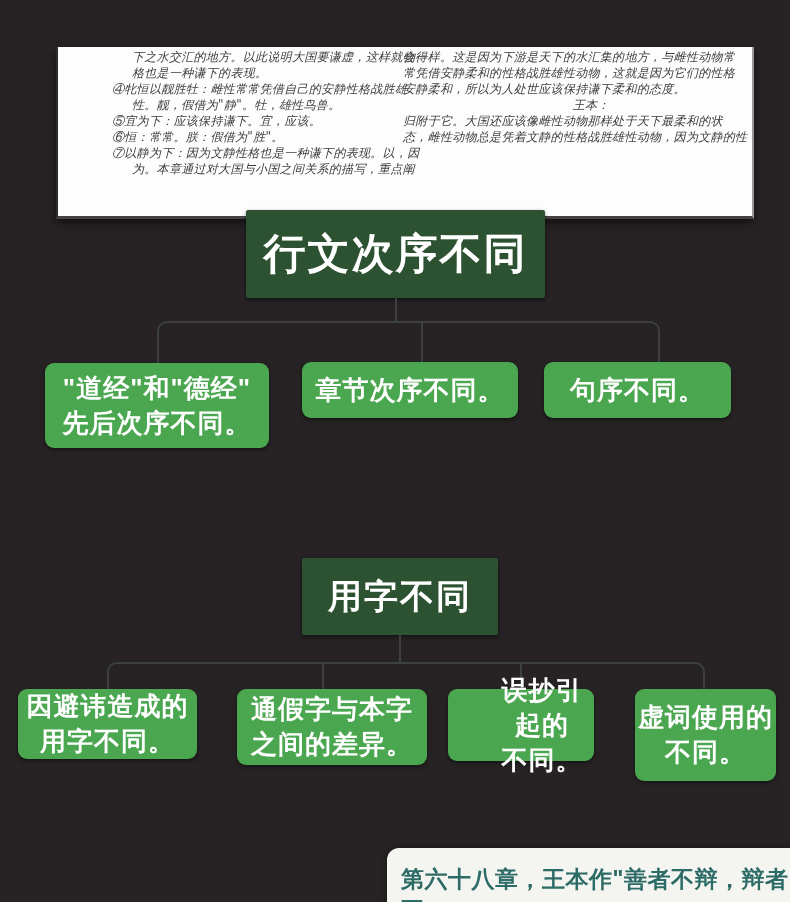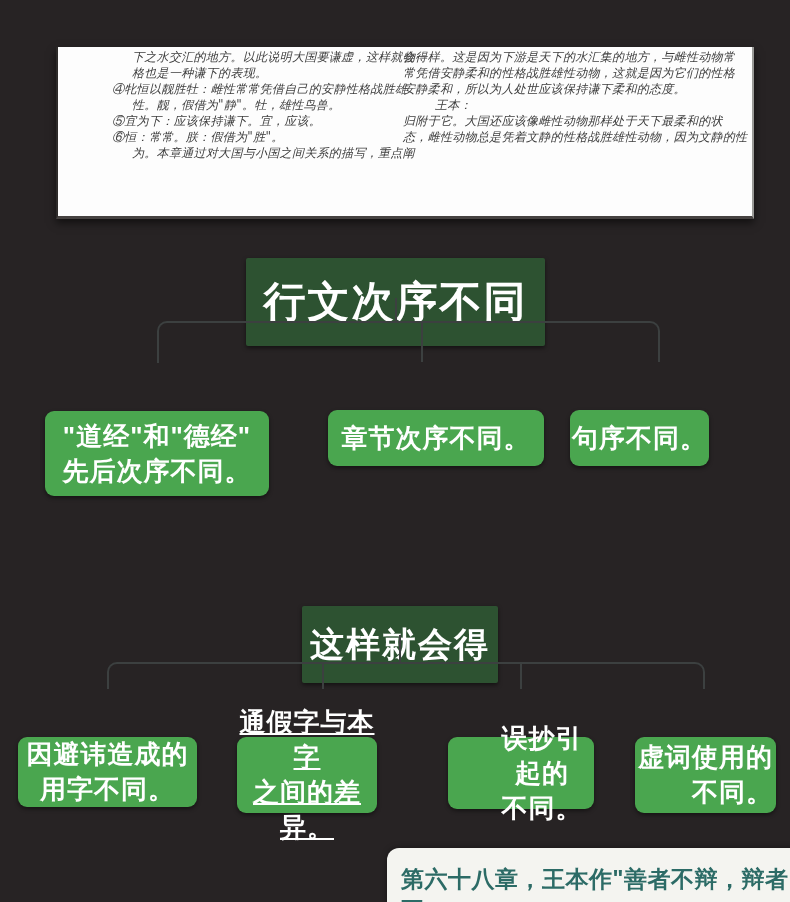--- a/index.html
+++ b/index.html
@@ -24,48 +24,47 @@
     margin-top:47px;
   }
   .doc-col{
     position:absolute;top:2px;
     font-family:"DejaVu Serif",serif;font-style:italic;
     font-size:12px;line-height:16px;color:#3d3d3d;letter-spacing:.3px;
     white-space:nowrap;
   }
   .doc-col .ln{height:16px;}
   .doc-col .ind{padding-left:20px;}
-  .doc-col .ind2{padding-left:32px;}
+  .doc-col .ind2{padding-left:32px;text-align:center;}
   #doc-col-left{left:54px;}
   #doc-col-right{left:345px;}
   
   .node{
     position:absolute;box-sizing:border-box;color:#fff;font-weight:bold;
     display:flex;align-items:center;justify-content:center;text-align:center;
     white-space:pre-line;
-    margin-top:48px;
   }
   .node-dark{
     background:var(--accent_dark);border-radius:2px;
     box-shadow:0 2px 4px rgba(0,0,0,.5);
   }
   .node-light{
     background:var(--accent_light);border-radius:9px;
     box-shadow:0 2px 4px rgba(0,0,0,.45);
   }
   #hdr1{left:246px;top:210px;width:299px;height:88px;font-size:42px;letter-spacing:2px;}
   #hdr2{left:302px;top:558px;width:196px;height:77px;font-size:34px;letter-spacing:2px;}
   .row-node{font-size:26px;line-height:35px;letter-spacing:1px;}
   #n1a{left:45px;top:363px;width:224px;height:85px;}
-  #n1b{left:328px;top:362px;width:216px;height:56px;}
-  #n1c{left:570px;top:362px;width:139px;height:56px;}
+  #n1b{left:302px;top:362px;width:216px;height:56px;}
+  #n1c{left:544px;top:362px;width:187px;height:56px;}
   #n2a{left:18px;top:689px;width:179px;height:70px;}
-  #n2b{left:237px;top:689px;width:140px;height:76px;text-decoration:underline;}
+  #n2b{left:237px;top:689px;width:190px;height:76px;}
   #n2c{left:448px;top:689px;width:146px;height:72px;padding-left:42px;}
-  #n2d{left:635px;top:689px;width:141px;height:76px;text-align:right;}
+  #n2d{left:635px;top:689px;width:141px;height:92px;}
   
   .conn{position:absolute;box-sizing:border-box;}
   .conn-v{width:2px;background:var(--line);}
   .elbow-l{border-left:2px solid var(--line);border-top:2px solid var(--line);border-top-left-radius:10px;}
   .elbow-r{border-right:2px solid var(--line);border-top:2px solid var(--line);border-top-right-radius:10px;}
   
   .note{
     position:absolute;left:387px;top:848px;width:420px;height:80px;
     background:#f4f4f0;border-radius:12px;box-sizing:border-box;
     padding:16px 0 0 14px;
@@ -82,20 +81,21 @@
 <div id="stage">
 
   <div class="doc">
     <div class="doc-col" id="doc-col-left">
       <div class="ln ind">下之水交汇的地方。以此说明大国要谦虚，这样就会得</div>
       <div class="ln ind">格也是一种谦下的表现。</div>
       <div class="ln">④牝恒以靓胜牡：雌性常常凭借自己的安静性格战胜雄</div>
       <div class="ln ind">性。靓，假借为"静"。牡，雄性鸟兽。</div>
       <div class="ln">⑤宜为下：应该保持谦下。宜，应该。</div>
       <div class="ln">⑥恒：常常。朕：假借为"胜"。</div>
+      <div class="ln">⑦以静为下：因为文静性格也是一种谦下的表现。以，因</div>
       <div class="ln ind">为。本章通过对大国与小国之间关系的描写，重点阐</div>
     </div>
     <div class="doc-col" id="doc-col-right">
       <div class="ln">物一样。这是因为下游是天下的水汇集的地方，与雌性动物常</div>
       <div class="ln">常凭借安静柔和的性格战胜雄性动物，这就是因为它们的性格</div>
       <div class="ln">安静柔和，所以为人处世应该保持谦下柔和的态度。</div>
       <div class="ln ind2">王本：</div>
       <div class="ln">归附于它。大国还应该像雌性动物那样处于天下最柔和的状</div>
       <div class="ln">态，雌性动物总是凭着文静的性格战胜雄性动物，因为文静的性</div>
     </div>
@@ -106,21 +106,21 @@
   <div class="conn conn-v" style="left:395px;top:298px;height:24px;"></div>
   <div class="conn elbow-l" style="left:157px;top:321px;width:239px;height:42px;"></div>
   <div class="conn elbow-r" style="left:396px;top:321px;width:264px;height:41px;"></div>
   <div class="conn conn-v" style="left:421px;top:321px;height:41px;"></div>
 
   <div class="node node-light row-node" id="n1a">"道经"和"德经"
 先后次序不同。</div>
   <div class="node node-light row-node" id="n1b">章节次序不同。</div>
   <div class="node node-light row-node" id="n1c">句序不同。</div>
 
-  <div class="node node-dark" id="hdr2">这样就会得</div>
+  <div class="node node-dark" id="hdr2">用字不同</div>
 
   <div class="conn conn-v" style="left:399px;top:635px;height:28px;"></div>
   <div class="conn elbow-l" style="left:107px;top:662px;width:293px;height:27px;"></div>
   <div class="conn elbow-r" style="left:400px;top:662px;width:305px;height:27px;"></div>
   <div class="conn conn-v" style="left:322px;top:662px;height:27px;"></div>
   <div class="conn conn-v" style="left:520px;top:662px;height:27px;"></div>
 
   <div class="node node-light row-node" id="n2a">因避讳造成的
 用字不同。</div>
   <div class="node node-light row-node" id="n2b">通假字与本字

